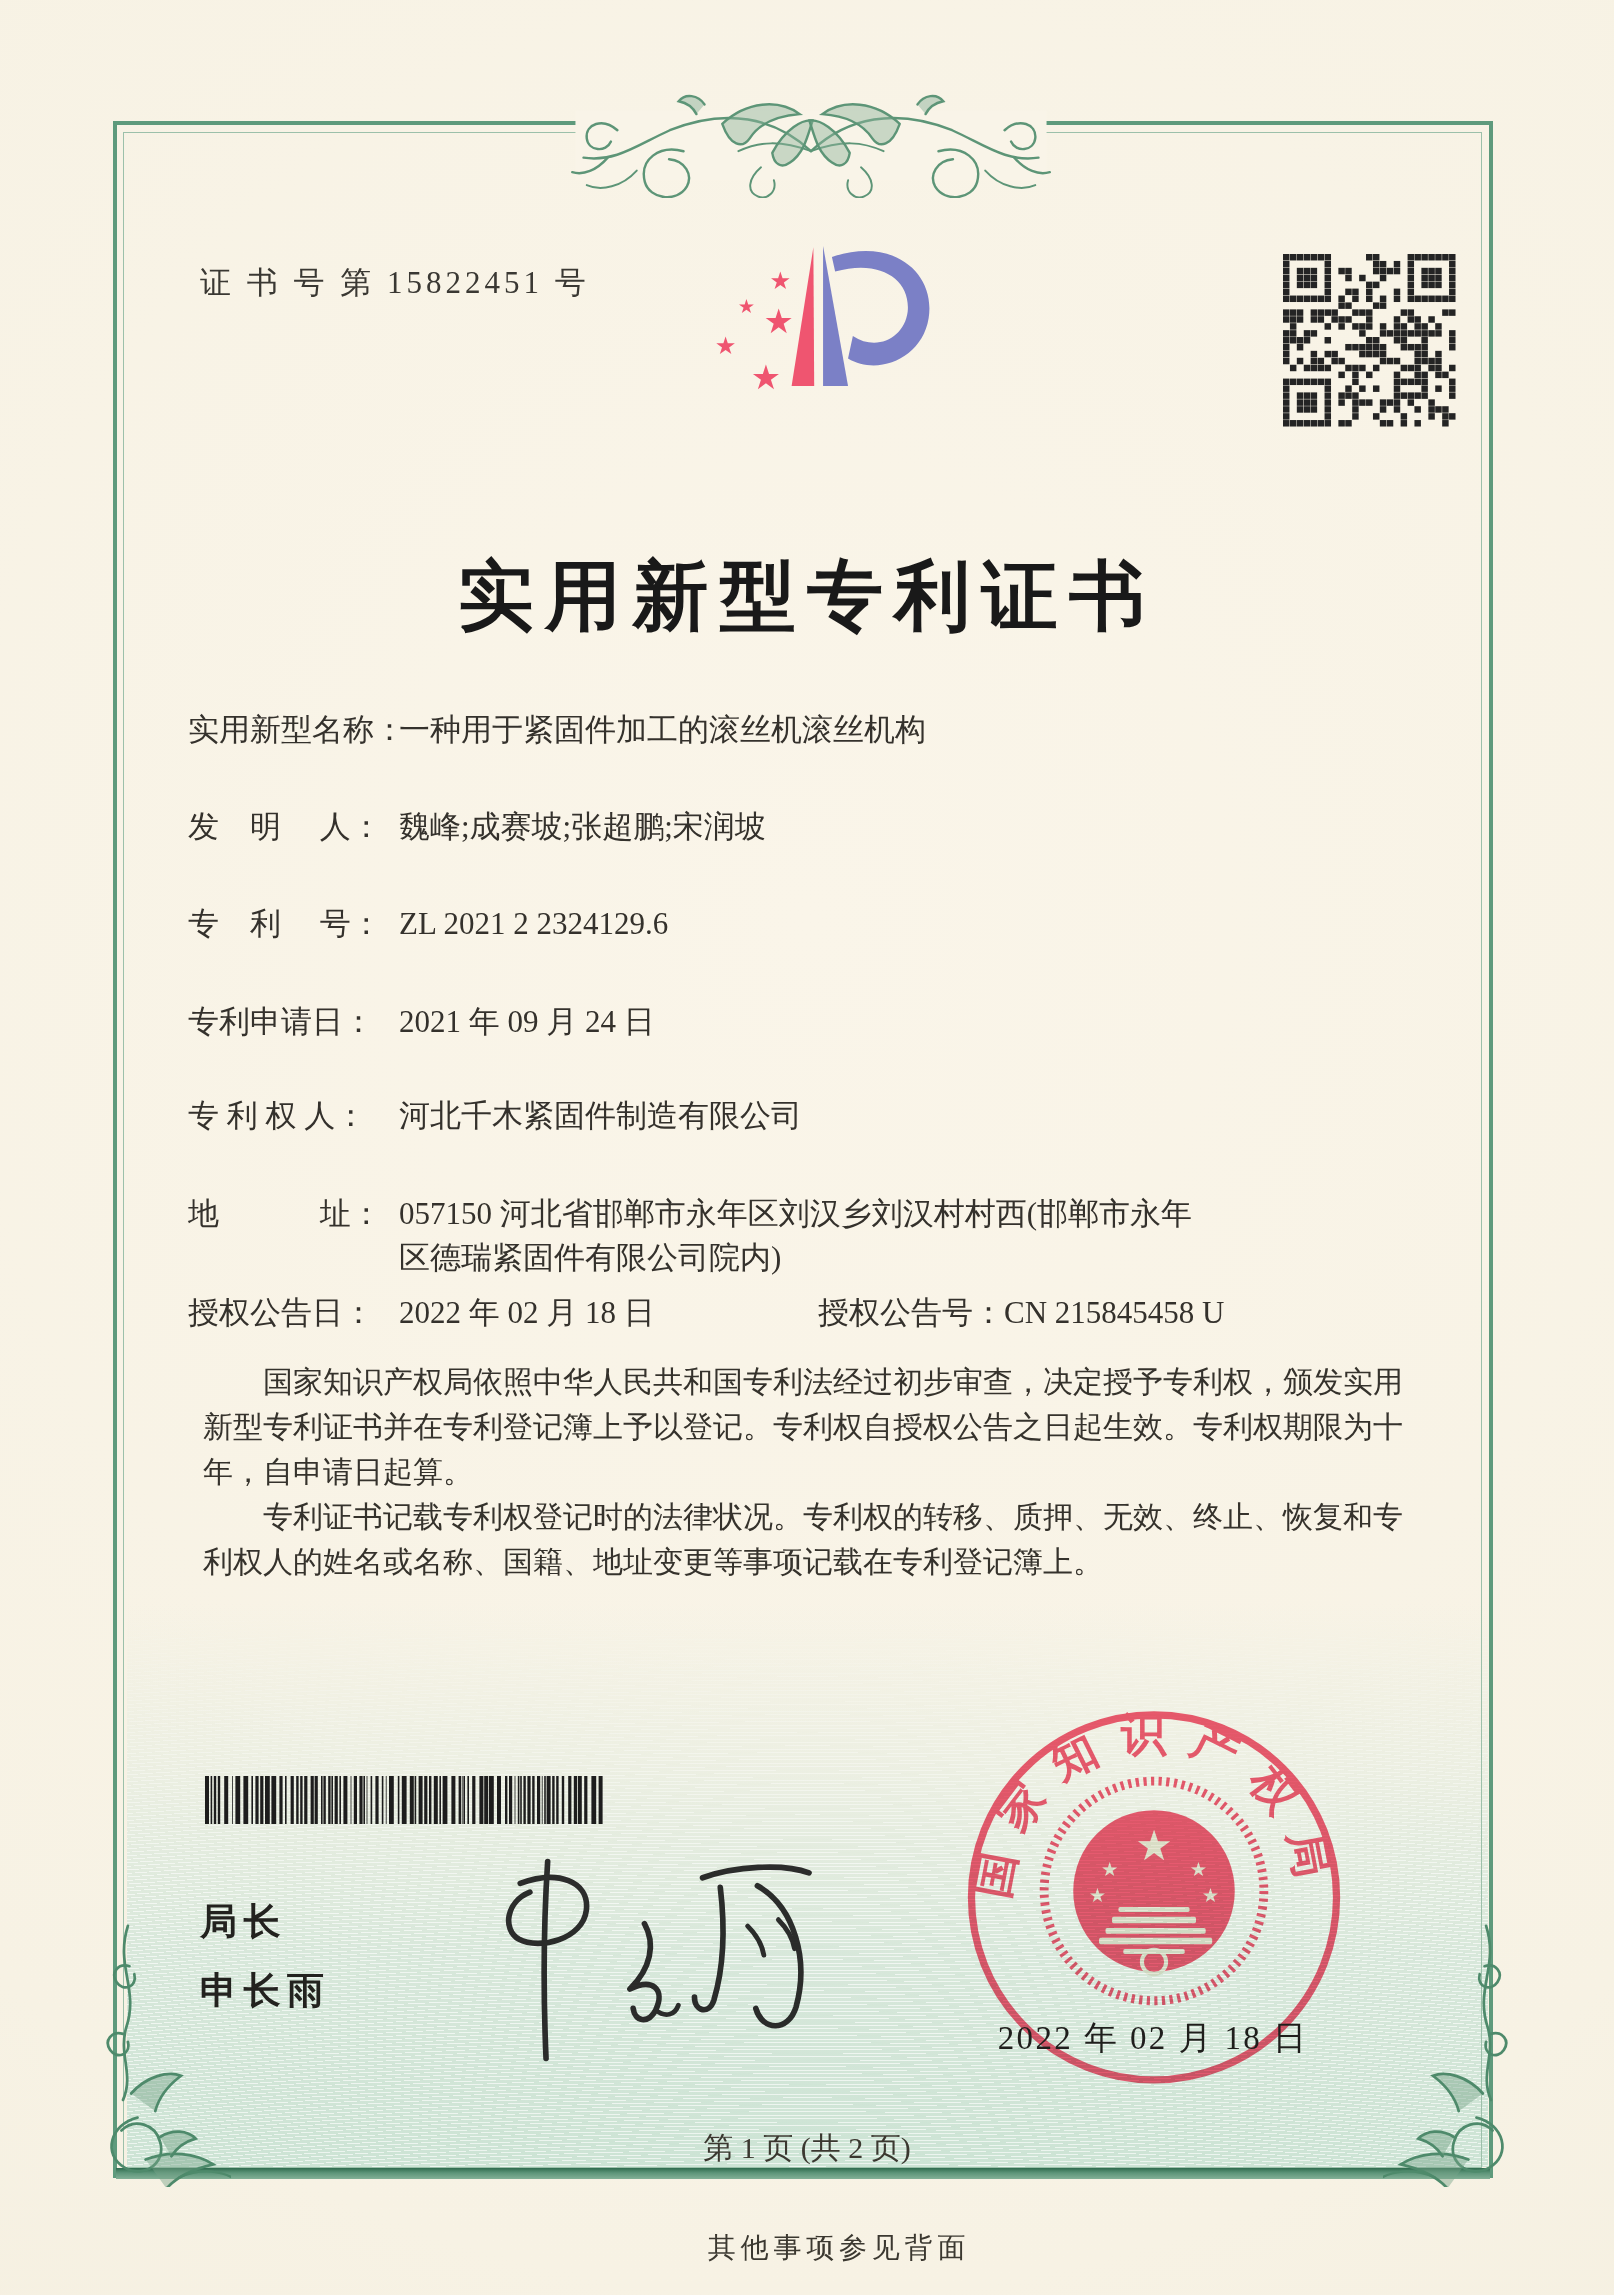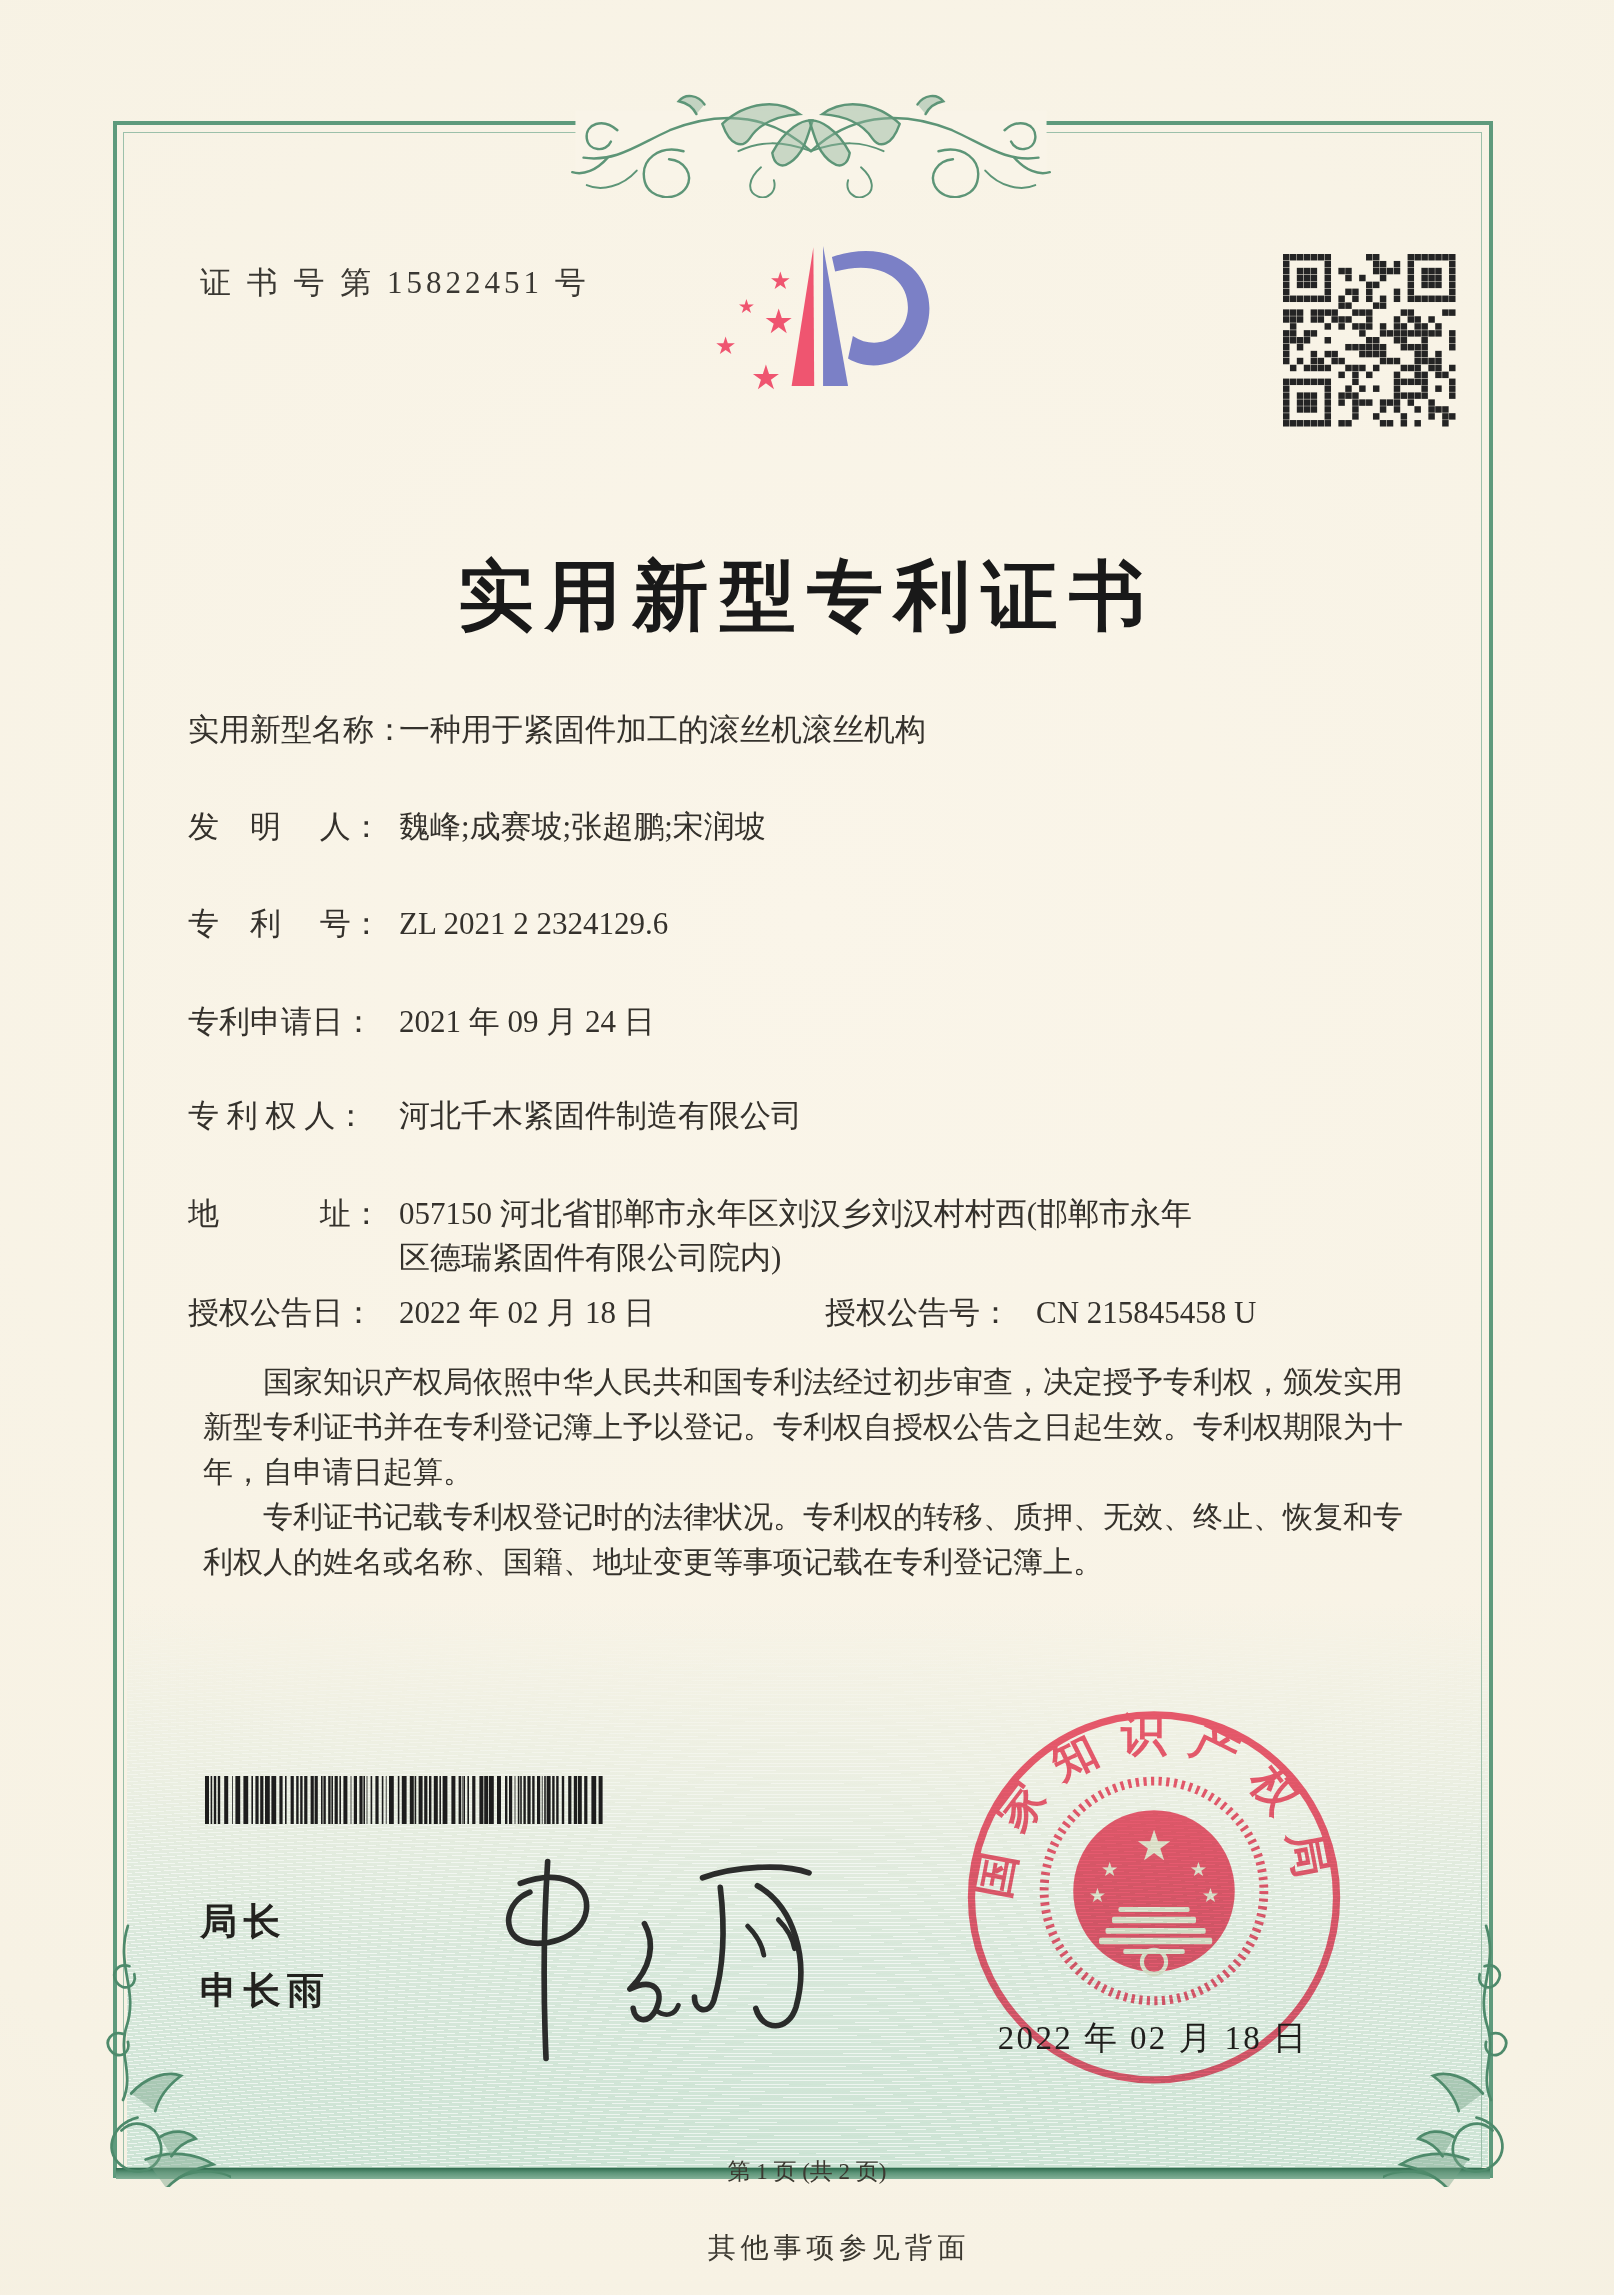--- a/index.html
+++ b/index.html
@@ -22,33 +22,33 @@
   .bottom-bar{left:116px;top:2168px;width:1374px;height:11.3px;
         background:linear-gradient(180deg,#2f6b4e 0,#5d9579 45%,#82b096 100%);}
   .orn{color:var(--orn,#55906f);}
   .cert-no{left:200px;top:262px;font-size:31px;letter-spacing:4px;color:#3a3833;}
   .title{left:0;width:100%;top:546px;text-align:center;font-size:76px;font-weight:700;
          letter-spacing:11.3px;color:#191919;}
   .row{left:188px;display:flex;align-items:flex-start;font-size:31px;line-height:44px;color:#34312c;}
   .flabel{width:211px;flex:0 0 auto;white-space:pre;}
   .fvalue{white-space:pre-wrap;}
   .addr .fvalue{width:795px;}
-  .grant{left:825px;}
+  .grant{left:793px;text-align:right;}
   .paras{left:203px;top:1359px;width:1209px;font-size:30px;line-height:45px;color:#35322c;}
   .paras p{margin:0;text-indent:60px;}
   .barcode{left:203px;top:1776px;}
   .director-title{left:200px;top:1897px;font-family:"Liberation Sans","DejaVu Sans",sans-serif;
          font-size:37px;font-weight:600;letter-spacing:6.5px;color:#23221f;text-align:center;}
   .director-name{left:200px;top:1966px;font-family:"Liberation Sans","DejaVu Sans",sans-serif;
          font-size:37px;font-weight:600;letter-spacing:6.5px;color:#23221f;}
   .signature{left:436px;top:1839px;}
   .seal{left:944px;top:1689px;mix-blend-mode:multiply;opacity:.93;}
   .seal-date{left:943px;top:2016px;width:420px;text-align:center;font-size:33px;
          letter-spacing:2.4px;color:#1f1e1c;}
-  .page-info{left:0;width:100%;top:2128px;text-align:center;font-size:23px;color:#3b3830;margin-top:28px;}
+  .page-info{left:0;width:100%;top:2128px;text-align:center;font-size:30px;color:#3b3830;}
   .footer-note{left:0;width:100%;top:2229px;text-align:center;font-size:28px;
          letter-spacing:4.8px;color:#3b3830;margin-left:32px;}
 </style>
 </head>
 <body>
 
 <div class="page">
 
   <div class="abs tint"></div>
   <div class="abs waves"></div>

